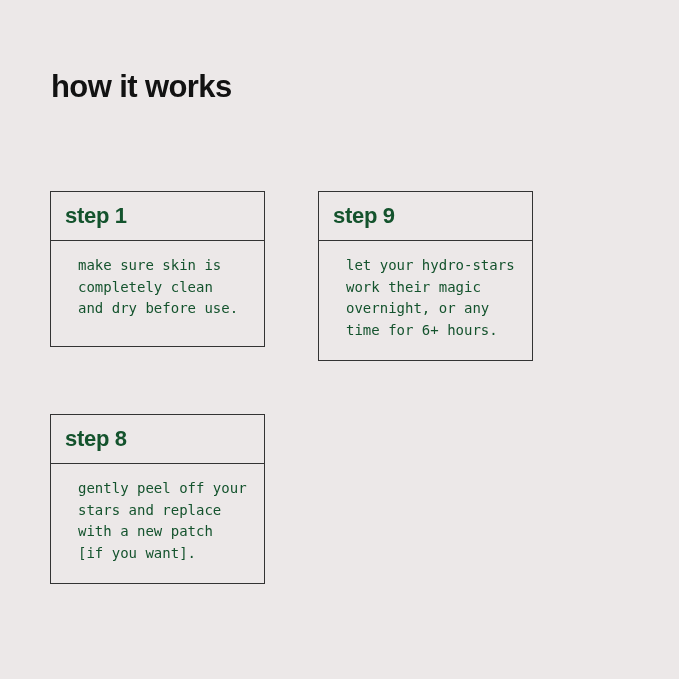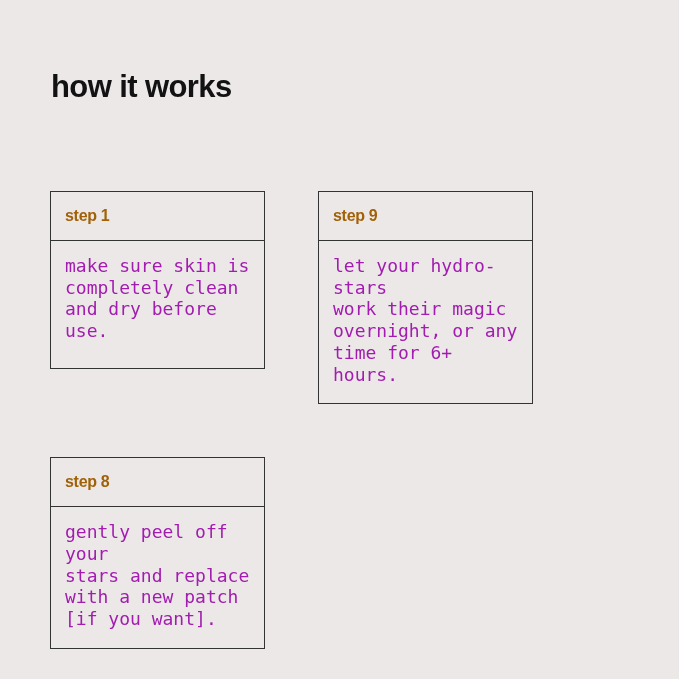--- a/index.html
+++ b/index.html
@@ -59,39 +59,40 @@
 
   .step-card-header {
     box-sizing: border-box;
     border-bottom: 1.5px solid #333333;
     padding: 11px 0 11px 14px;
     min-height: 28px;
   }
 
   .step-card-title {
     font-family: "Liberation Sans", sans-serif;
-    font-size: 16px;
+    font-size: 22px;
     font-weight: 700;
     letter-spacing: -0.3px;
-    color: #a16207;
+    color: #14532d;
     line-height: 26px;
     white-space: nowrap;
   }
 
   .step-card-body {
     padding: 14px 10px 26px 14px;
   }
 
   .step-card-text {
     font-family: "DejaVu Sans Mono", "Liberation Mono", monospace;
-    font-size: 18px;
+    font-size: 14px;
     line-height: 21.7px;
-    color: #a21caf;
+    color: #14532d;
     letter-spacing: 0px;
     white-space: pre-line;
+    margin-left: 13px;
   }
 
   
   .row-top .step-card-body { padding-bottom: 26px; }
   .row-bottom .step-card-body { padding-bottom: 18px; }
 </style>
 </head>
 <body>
 
 <div class="page">

